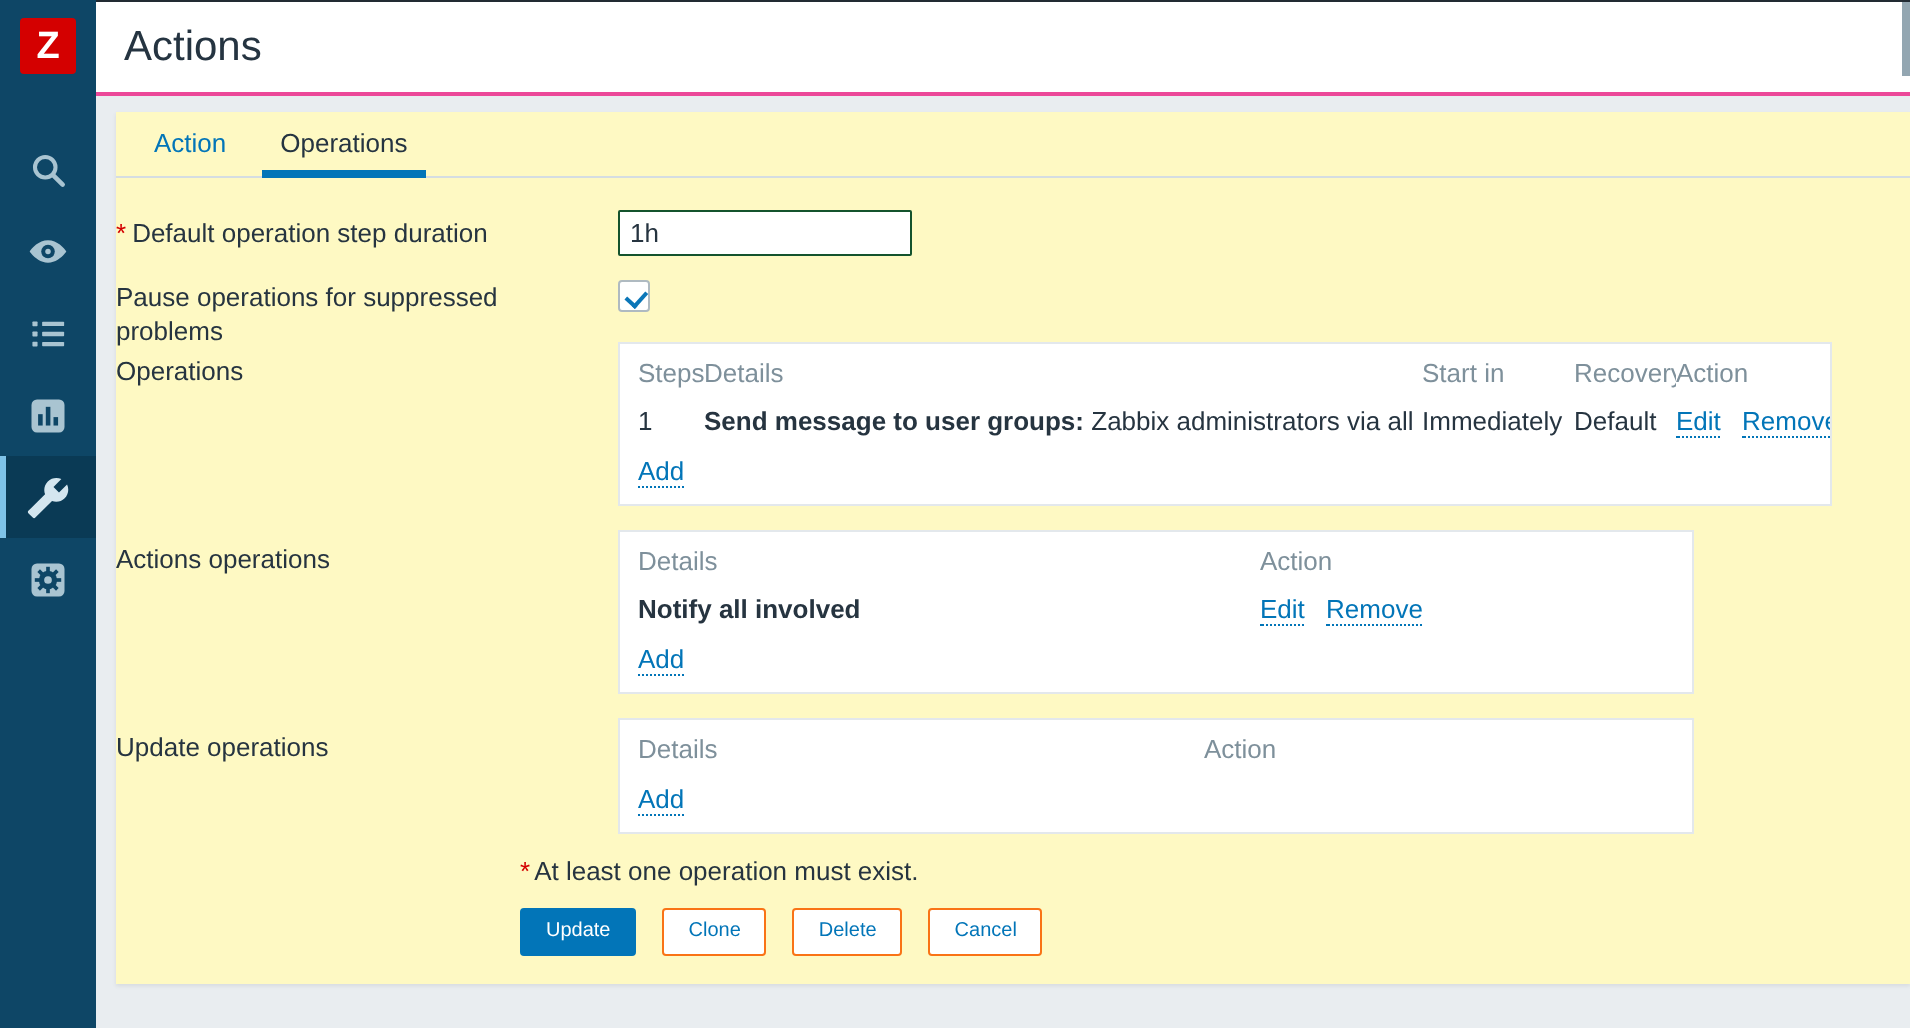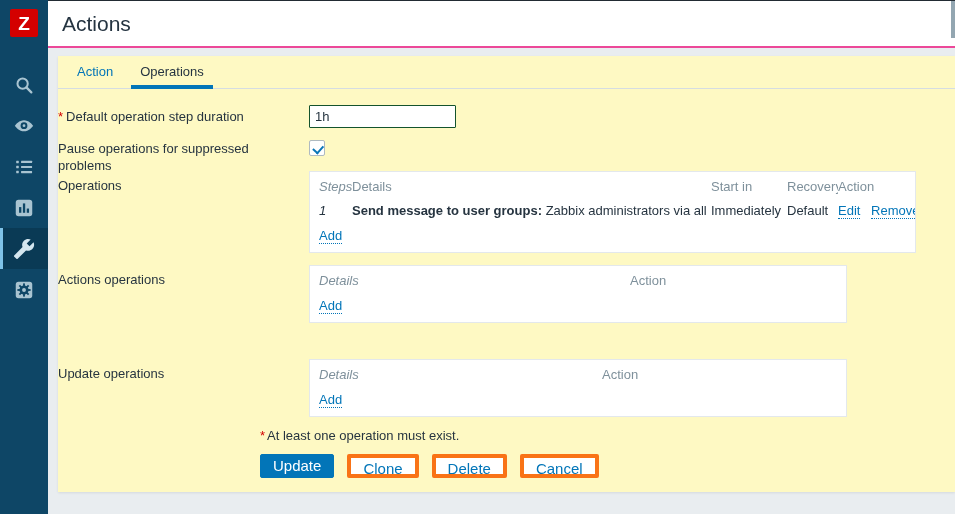--- a/index.html
+++ b/index.html
@@ -114,39 +114,39 @@
   .w-sm  { width:538px; }
   table.optable { border-collapse:collapse; width:100%; table-layout:fixed; }
   .optable th {
     color:#7e909b; font-weight:400; text-align:left;
     padding:7px 6px 3px 0; white-space:nowrap; overflow:hidden;
   }
   .optable td {
     color:#263440; text-align:left; padding:6px 6px 3px 0;
     white-space:nowrap; overflow:hidden;
   }
-  .optable .first { padding-left:9px;font-style:italic; }
+  .optable .first { padding-left:9px; }
   .optable .add-cell { padding:7px 6px 9px 9px; }
   .bold { font-weight:bold; }
   a.zlink {
     color:#0275b8; text-decoration:none;
     border-bottom:1px dotted #0275b8; cursor:pointer;
   }
   .link-gap { margin-right:7px; }
 
   .footnote { position:absolute; left:202px; top:372px; }
   .footnote .req { margin-right:2px; }
 
   .btn-row { position:absolute; left:202px; top:398px; display:flex; gap:13px; }
   .btn {
     height:24px; padding:0 12px; font-family:"Liberation Sans", sans-serif;
-    font-size:15px; border-radius:2px; cursor:pointer; line-height:22px;
+    font-size:10px; border-radius:2px; cursor:pointer; line-height:22px;
   }
   .btn.primary { background:#0275b8; color:#fff; border:1px solid #0275b8; }
-  .btn.secondary { background:#fff; color:#0275b8; border:4px solid #f97316; }
+  .btn.secondary { background:#fff; color:#0275b8; border:1px solid #f97316; }
 </style>
 </head>
 <body>
 
 <div class="top-line"></div>
 <div class="scroll-thumb"></div>
 
 <div class="sidebar">
   <div class="logo">Z</div>
   <div class="nav">
@@ -299,20 +299,27 @@
         <colgroup>
             <col>
             <col style="width:216px">
           </colgroup>
         <tbody>
             <tr>
           <th class="first">Details</th>
           <th>Action</th>
         </tr>
         <tr>
+          <td class="first bold">Notify all involved</td>
+          <td>
+            <a class="zlink link-gap">Edit</a>
+            <a class="zlink">Remove</a>
+          </td>
+        </tr>
+        <tr>
           <td class="add-cell" colspan="2">
             <a class="zlink">Add</a>
           </td>
         </tr>
       </tbody>
         </table>
     </div>
   </div>
 
   <div class="frow row-update">

